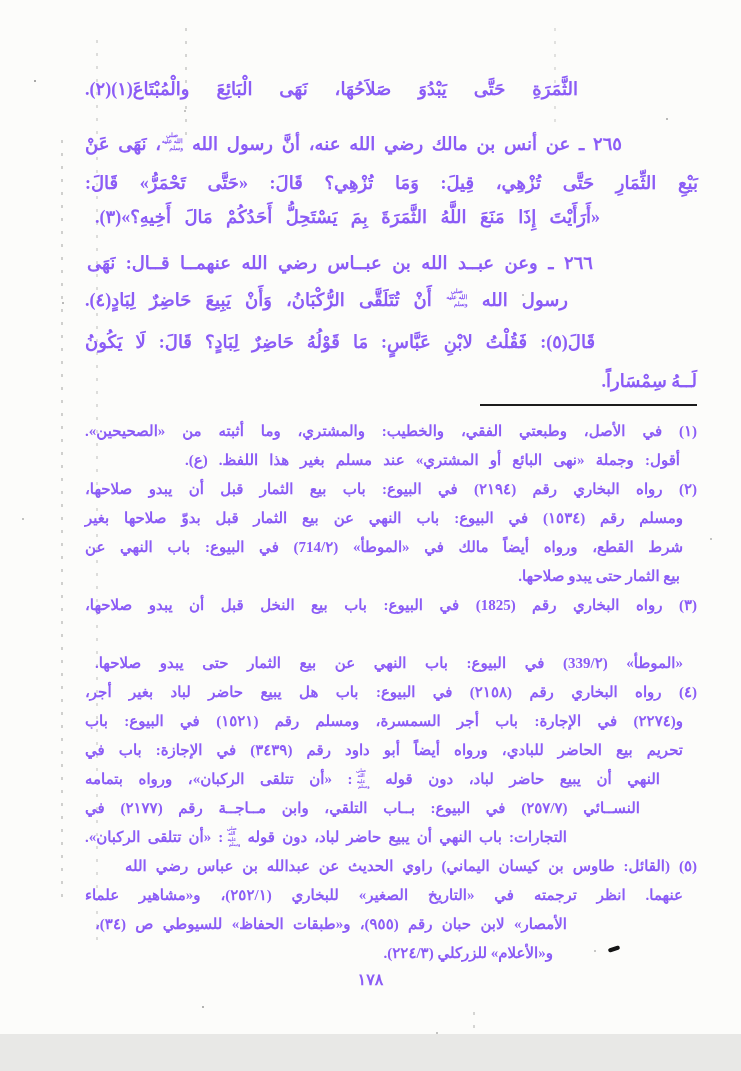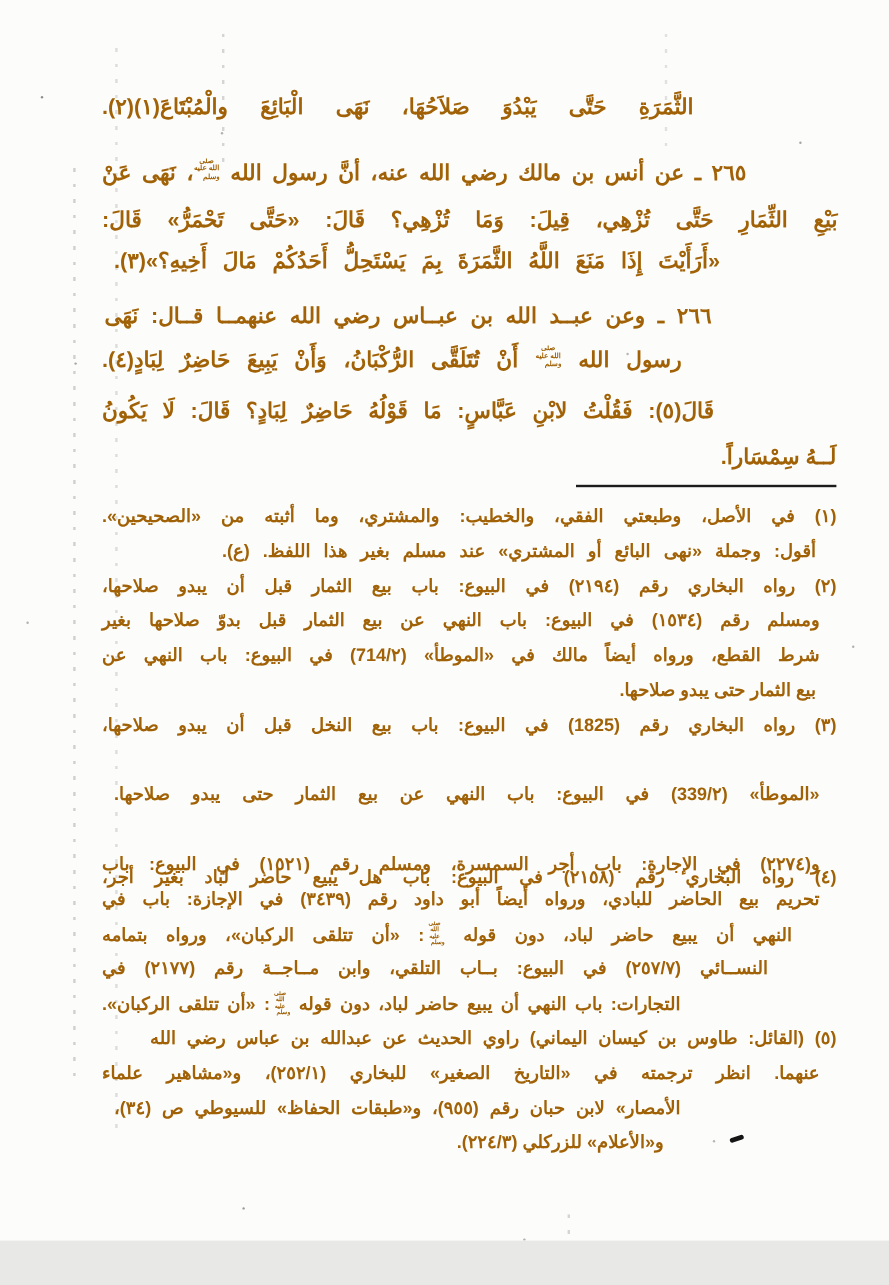--- a/index.html
+++ b/index.html
@@ -1,20 +1,20 @@
 <!DOCTYPE html>
 <html lang="ar" dir="rtl"><head>
 <meta charset="utf-8">
 <style>
   html,body{margin:0;padding:0;background:#e8e8e6;}
   .pg{
     position:relative;width:741px;height:1034px;margin:0 auto;
     background:#fcfcfa;overflow:hidden;
-    font-family:Liberation Sans, sans-serif;
-    direction:rtl;color:#a16207;
+    font-family:Liberation Serif, serif;
+    direction:rtl;color:#8b5cf6;
   }
   .ln{position:absolute;font-weight:bold;white-space:normal;}
   .main{font-size:18px;line-height:27px;}
   .fn{font-size:15px;line-height:22px;}
   .j{text-align:justify;text-align-last:justify;}
   .r{text-align:right;}
   .saw{
     display:inline-block;width:22px;height:25px;overflow:hidden;
     font-size:6px;line-height:1.05;text-align:center;
     vertical-align:-7px;font-weight:bold;white-space:normal;
@@ -71,30 +71,31 @@
   <div class="ln fn j" style="left:185px;right:61px;top:449px;">أقول: وجملة «نهى البائع أو المشتري» عند مسلم بغير هذا اللفظ. (ع).</div>
 
   <div class="ln fn j" style="left:85px;right:44px;top:478px;">(٢) رواه البخاري رقم (٢١٩٤) في البيوع: باب بيع الثمار قبل أن يبدو صلاحها،</div>
   <div class="ln fn j" style="left:85px;right:58px;top:507px;">ومسلم رقم (١٥٣٤) في البيوع: باب النهي عن بيع الثمار قبل بدوّ صلاحها بغير</div>
   <div class="ln fn j" style="left:85px;right:58px;top:536px;">شرط القطع، ورواه أيضاً مالك في «الموطأ» (714/٢) في البيوع: باب النهي عن</div>
   <div class="ln fn r" style="right:61px;top:565px;">بيع الثمار حتى يبدو صلاحها.</div>
 
   <div class="ln fn j" style="left:85px;right:44px;top:594px;">(٣) رواه البخاري رقم (1825) في البيوع: باب بيع النخل قبل أن يبدو صلاحها،</div>
   <div class="ln fn j" style="left:95px;right:58px;top:652px;">«الموطأ» (339/٢) في البيوع: باب النهي عن بيع الثمار حتى يبدو صلاحها.</div>
 
-  <div class="ln fn j" style="left:85px;right:44px;top:681px;margin-top:40px;">(٤) رواه البخاري رقم (٢١٥٨) في البيوع: باب هل يبيع حاضر لباد بغير أجر،</div>
+  <div class="ln fn j" style="left:85px;right:44px;top:681px;">(٤) رواه البخاري رقم (٢١٥٨) في البيوع: باب هل يبيع حاضر لباد بغير أجر،</div>
   <div class="ln fn j" style="left:85px;right:58px;top:710px;">و(٢٢٧٤) في الإجارة: باب أجر السمسرة، ومسلم رقم (١٥٢١) في البيوع: باب</div>
   <div class="ln fn j" style="left:85px;right:58px;top:739px;">تحريم بيع الحاضر للبادي، ورواه أيضاً أبو داود رقم (٣٤٣٩) في الإجازة: باب في</div>
   <div class="ln fn j" style="left:85px;right:81px;top:768px;">
     <span>النهي أن يبيع حاضر لباد، دون قوله </span><span class="saw sm">صلى الله عليه وسلم</span><span>: «أن تتلقى الركبان»، ورواه بتمامه</span>
   </div>
   <div class="ln fn j" style="left:85px;right:101px;top:797px;">النســائي (٢٥٧/٧) في البيوع: بــاب التلقي، وابن مــاجــة رقم (٢١٧٧) في</div>
   <div class="ln fn j" style="left:85px;right:174px;top:826px;">
     <span>التجارات: باب النهي أن يبيع حاضر لباد، دون قوله </span><span class="saw sm">صلى الله عليه وسلم</span><span>: «أن تتلقى الركبان».</span>
   </div>
 
   <div class="ln fn j" style="left:85px;right:44px;top:855px;margin-left:40px;">(٥) (القائل: طاوس بن كيسان اليماني) راوي الحديث عن عبدالله بن عباس رضي الله</div>
   <div class="ln fn j" style="left:85px;right:58px;top:884px;">عنهما. انظر ترجمته في «التاريخ الصغير» للبخاري (٢٥٢/١)، و«مشاهير علماء</div>
   <div class="ln fn j" style="left:95px;right:174px;top:913px;">الأمصار» لابن حبان رقم (٩٥٥)، و«طبقات الحفاظ» للسيوطي ص (٣٤)،</div>
   <div class="ln fn r" style="right:188px;top:942px;">و«الأعلام» للزركلي (٢٢٤/٣).</div>
 
+  <div class="pgnum" style="top:970px;">١٧٨</div>
 
 </div>
 
 </body></html>

